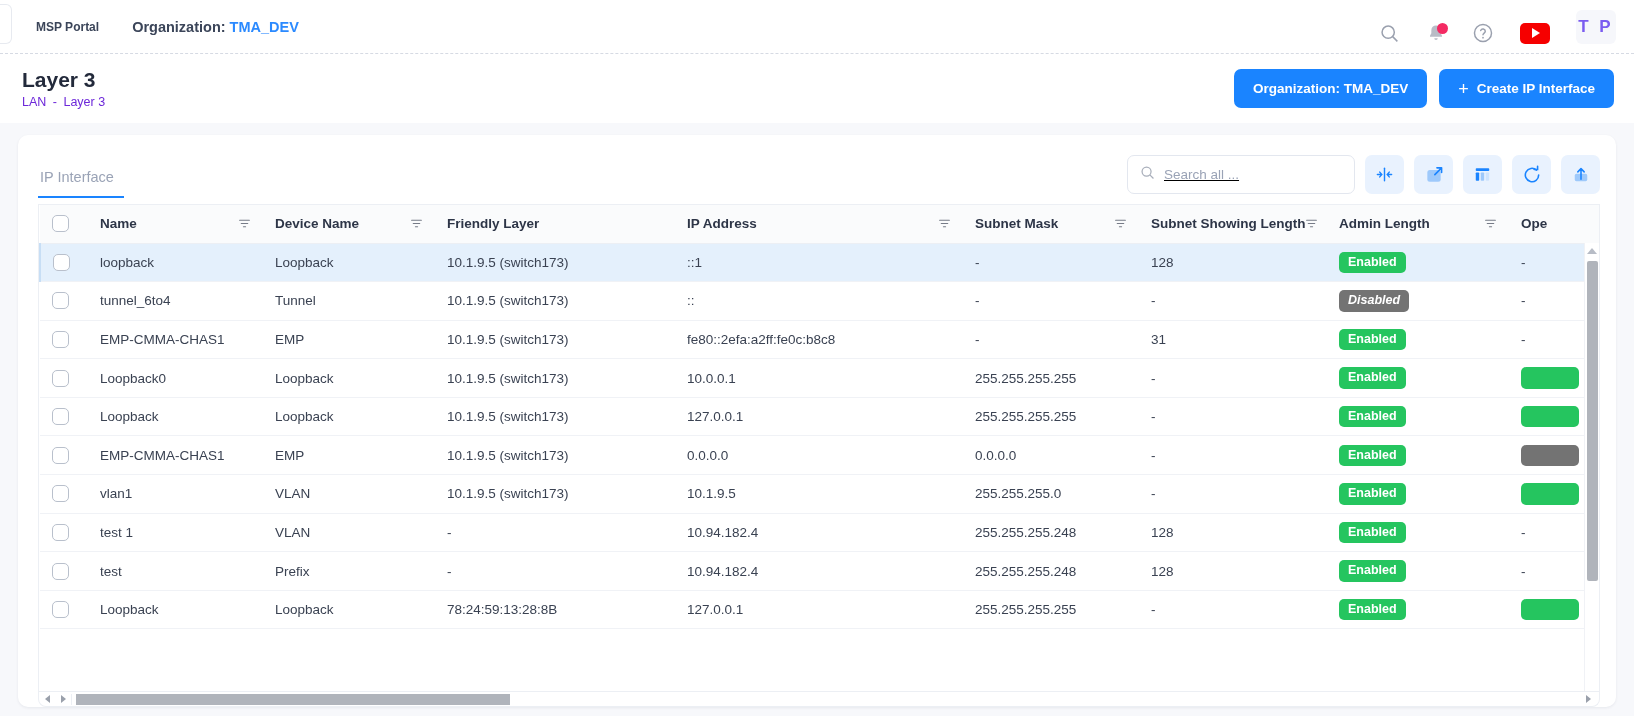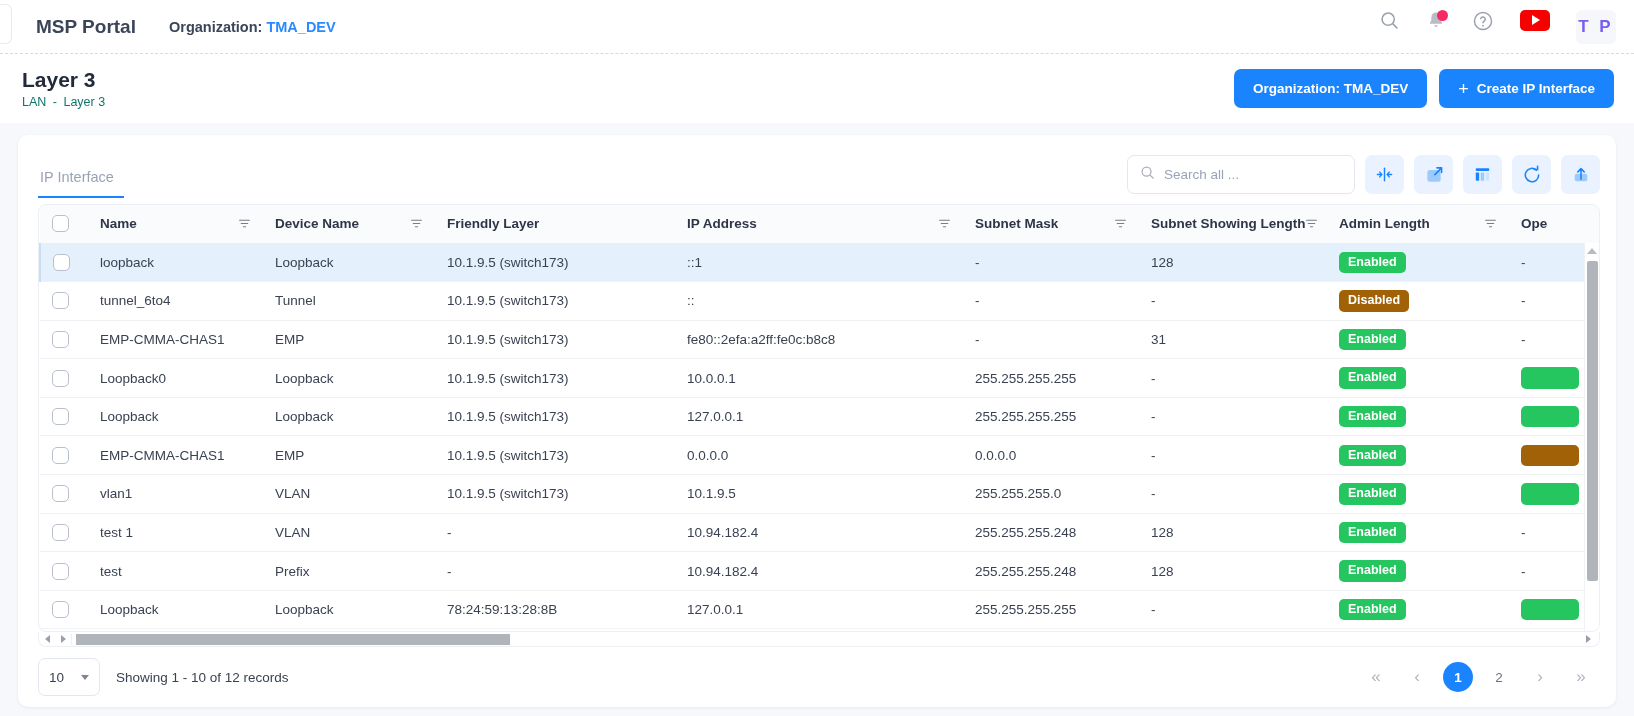--- a/index.html
+++ b/index.html
@@ -20,28 +20,28 @@
   }
   .topbar-left { display: flex; align-items: center; gap: 0; padding-left: 18px; }
   .rail-nub {
     position: absolute; left: 0; top: 4px;
     width: 12px; height: 40px;
     background: #ffffff;
     border: 1px solid #e7eaf0; border-left: none;
     border-radius: 0 6px 6px 0;
   }
   .msp-portal {
-    font-size: 19px; font-weight: bold; color: #3b4559;
+    font-size: 12px; font-weight: bold; color: #3b4559;
     margin-left: 18px;
   }
   .org-wrap { margin-left: 33px; font-size: 14.5px; font-weight: bold; color: #3b4559; }
   .org-val { color: #2b8aff; margin-left: 4px; }
 
   .topbar-right {
-    margin-left: auto; display: flex; align-items: flex-start; gap: 26px;
+    margin-left: auto; display: flex; align-items: flex-end; gap: 26px;
   }
   .ic { display: flex; align-items: center; justify-content: center; }
   .bell-wrap { position: relative; }
   .bell-dot {
     position: absolute; right: -2px; top: 0px;
     width: 11px; height: 11px; border-radius: 50%;
     background: #f42a63;
   }
   .yt {
     width: 30px; height: 21px; border-radius: 5px; background: #f60000;
@@ -60,21 +60,21 @@
     color: #7b5cf0; font-size: 17px; font-weight: bold; letter-spacing: 3px;
   }
 
   
   .dashed-sep { border-top: 1px dashed #d6dae3; }
   .page-head {
     height: 69px; display: flex; align-items: center;
     padding: 0 20px 0 22px; background: #fff;
   }
   .page-title { font-size: 21px; font-weight: bold; color: #232a3b; line-height: 1.12; }
-  .breadcrumb { font-size: 12.5px; color: #0f766e; margin-top: 3px; }
+  .breadcrumb { font-size: 12.5px; color: #6d28d9; margin-top: 3px; }
   .crumb-sep { margin: 0 3px; }
   .head-actions { margin-left: auto; display: flex; gap: 12px; }
   .btn-blue {
     background: #1a84ff; color: #fff; border: none; border-radius: 7px;
     height: 39px; padding: 0 19px; font-size: 13.5px; font-weight: bold;
     font-family: inherit; cursor: pointer;
     display: flex; align-items: center; gap: 8px;
   }
   .plus { font-size: 18px; font-weight: normal; line-height: 1; }
 
@@ -89,36 +89,36 @@
     display: flex; align-items: flex-end;
     padding: 16px 16px 0 20px; height: 63px;
   }
   .tab {
     font-size: 14.5px; color: #9aa3b6; padding: 0 10px 11px 2px;
     border-bottom: 2.5px solid #1a84ff; cursor: pointer;
   }
   .toolbar { margin-left: auto; display: flex; align-items: center; gap: 10px; padding-bottom: 4px; }
   .search {
     width: 228px; height: 39px; border: 1px solid #e3e7ef; border-radius: 7px;
-    display: flex; align-items: center; gap: 9px; padding: 0 12px;
+    display: flex; align-items: center; gap: 9px; padding: 0 12px; text-decoration: underline;
   }
   .search input {
     border: none; outline: none; font-size: 13.5px; color: #9aa3b6;
     font-family: inherit; width: 100%; background: transparent;
   }
   .search input::placeholder { color: #9aa3b6; }
   .tbtn {
     width: 39px; height: 39px; border-radius: 7px; background: #e9f2fe;
     display: flex; align-items: center; justify-content: center; cursor: pointer;
     border: none;
   }
 
   
   .table-wrap {
-    margin: 6px 16px 0 20px; border: 1px solid #eceff4; border-radius: 8px;
+    margin: 6px 16px 0 20px; border: 1px solid #eceff4; border-radius: 0;
     overflow: hidden; position: relative; flex: 1;
   }
   table { border-collapse: collapse; width: 1600px; table-layout: fixed; }
   thead th {
     background: #fafbfc; height: 38px;
     font-size: 13.5px; font-weight: bold; color: #2d3547;
     text-align: left; padding: 0 12px;
     border-bottom: 1px solid #eceff4;
     white-space: nowrap;
   }
@@ -142,21 +142,21 @@
   .col-ip { width: 288px; }
   .col-mask { width: 176px; }
   .col-pre { width: 188px; }
   .col-admin { width: 182px; }
   .col-oper { width: 160px; }
   .badge {
     display: inline-block; border-radius: 5px; padding: 4px 9px 5px 9px;
     font-size: 12.5px; font-weight: bold; color: #fff; line-height: 1;
   }
   .badge.en { background: #25c55f; }
-  .badge.dis { background: #a16207; }
+  .badge.dis { background: #737373; font-style: italic; }
 
   
   .vscroll {
     position: absolute; right: 0; top: 38px; bottom: 0; width: 15px;
     background: #fff; border-left: 1px solid #f0f2f6;
   }
   .vscroll .arrow-up {
     width: 0; height: 0; margin: 5px auto 0 auto;
     border-left: 5px solid transparent; border-right: 5px solid transparent;
     border-bottom: 6px solid #b7bcc6;
@@ -576,31 +576,15 @@
           <span class="tri-r"></span>
         </div>
       <div class="htrack">
         <div class="hthumb"></div>
       </div>
       <div class="hend">
           <span class="tri-r"></span>
         </div>
     </div>
 
-    <div class="foot">
-      <div class="page-size">
-        <span>10</span>
-        <span class="chev"></span>
-      </div>
-      <div class="showing">Showing 1 - 10 of 12 records</div>
-
-      <div class="pager">
-        <button class="pbtn nav">«</button>
-        <button class="pbtn nav">‹</button>
-        <button class="pbtn active">1</button>
-        <button class="pbtn">2</button>
-        <button class="pbtn nav">›</button>
-        <button class="pbtn nav">»</button>
-      </div>
-    </div>
 
   </div>
 </div>
 
 </body></html>

